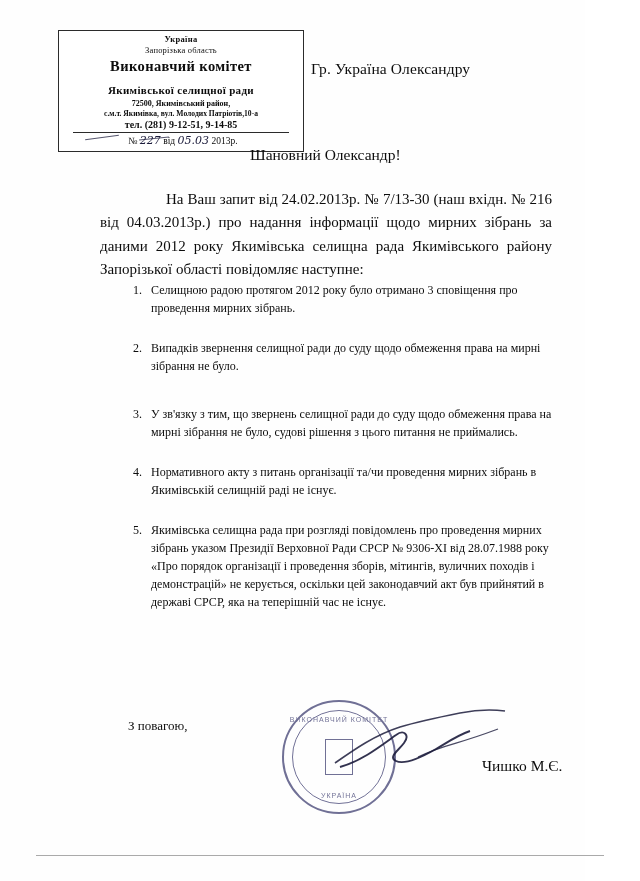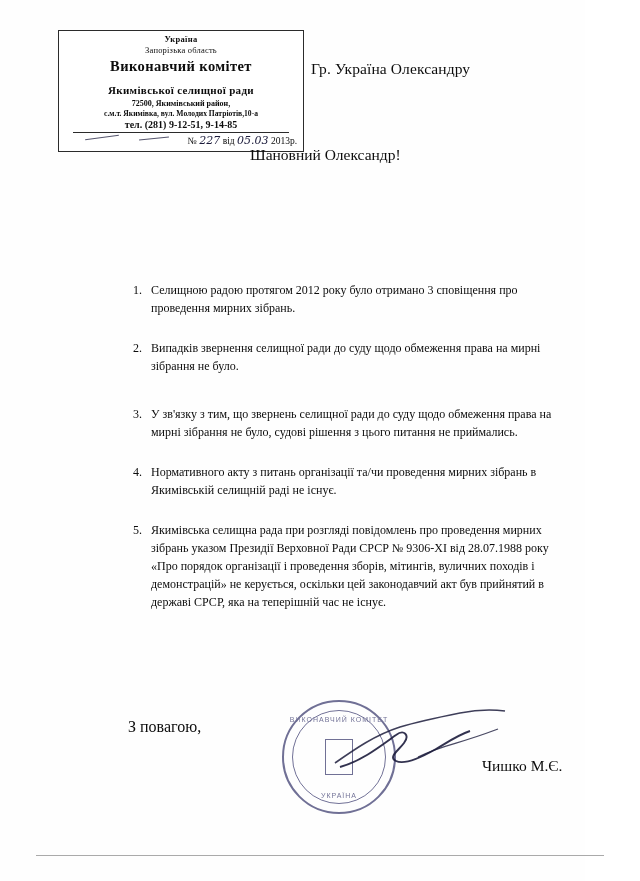--- a/index.html
+++ b/index.html
@@ -75,21 +75,21 @@
     font-weight: bold;
     margin-top: 1px;
     margin-bottom: 2px;
   }
   .lh-rule {
     border-top: 1px solid #2b2b2b;
     margin: 2px 8px 2px 8px;
   }
   .lh-numline {
     font-size: 9.5px;
-    text-align: right;
+    text-align: center;
     padding-left: 4px;
     position: relative;
     height: 14px;
   }
   .lh-numline .hw {
     font-family: "DejaVu Serif", serif;
     font-style: italic;
     color: #1a1a3a;
     font-size: 11px;
   }
@@ -148,21 +148,21 @@
     padding-left: 6px;
     text-align: left;
   }
   ol.items > li.gap-lg { margin-bottom: 30px; }
 
   
   .sig-regards {
     position: absolute;
     left: 128px;
     top: 718px;
-    font-size: 16px;
+    font-size: 13px;
   }
   .sig-title {
     position: absolute;
     left: 128px;
     top: 757px;
     font-size: 15.5px;
   }
   .sig-name {
     position: absolute;
     left: 482px;
@@ -250,20 +250,21 @@
       <span class="lbl">2013р.</span>
       <span class="hw-mark" style="left:20px; top:2px; width:34px; transform:rotate(-8deg);"></span>
       <span class="hw-mark" style="left:74px; top:3px; width:30px; transform:rotate(-6deg);"></span>
     </div>
   </div>
 
   <div class="addressee">Гр. Україна Олександру</div>
 
   <div class="salutation">Шановний Олександр!</div>
 
+  <div class="intro">На Ваш запит від 24.02.2013р. № 7/13-30 (наш вхідн. № 216 від 04.03.2013р.)  про надання інформації щодо мирних зібрань за даними 2012 року Якимівська селищна рада Якимівського району Запорізької області повідомляє наступне:</div>
 
   <ol class="items">
     <li>Селищною радою протягом 2012 року було отримано 3 сповіщення про проведення мирних зібрань.</li>
     <li class="gap-lg">Випадків звернення селищної ради до суду щодо обмеження права на мирні зібрання не було.</li>
     <li>У зв'язку з тим, що звернень селищної ради до суду щодо обмеження права на мирні зібрання не було, судові рішення з цього питання не приймались.</li>
     <li>Нормативного акту з питань організації та/чи проведення мирних зібрань в Якимівській селищній раді не існує.</li>
     <li>Якимівська селищна рада при розгляді повідомлень про проведення мирних зібрань указом Президії Верховної Ради СРСР № 9306-XI від 28.07.1988 року «Про порядок організації і проведення зборів, мітингів, вуличних походів і демонстрацій» не керується, оскільки цей законодавчий акт був прийнятий в державі СРСР, яка на теперішній час не існує.</li>
   </ol>
 
   <div class="sig-regards">З повагою,</div>

